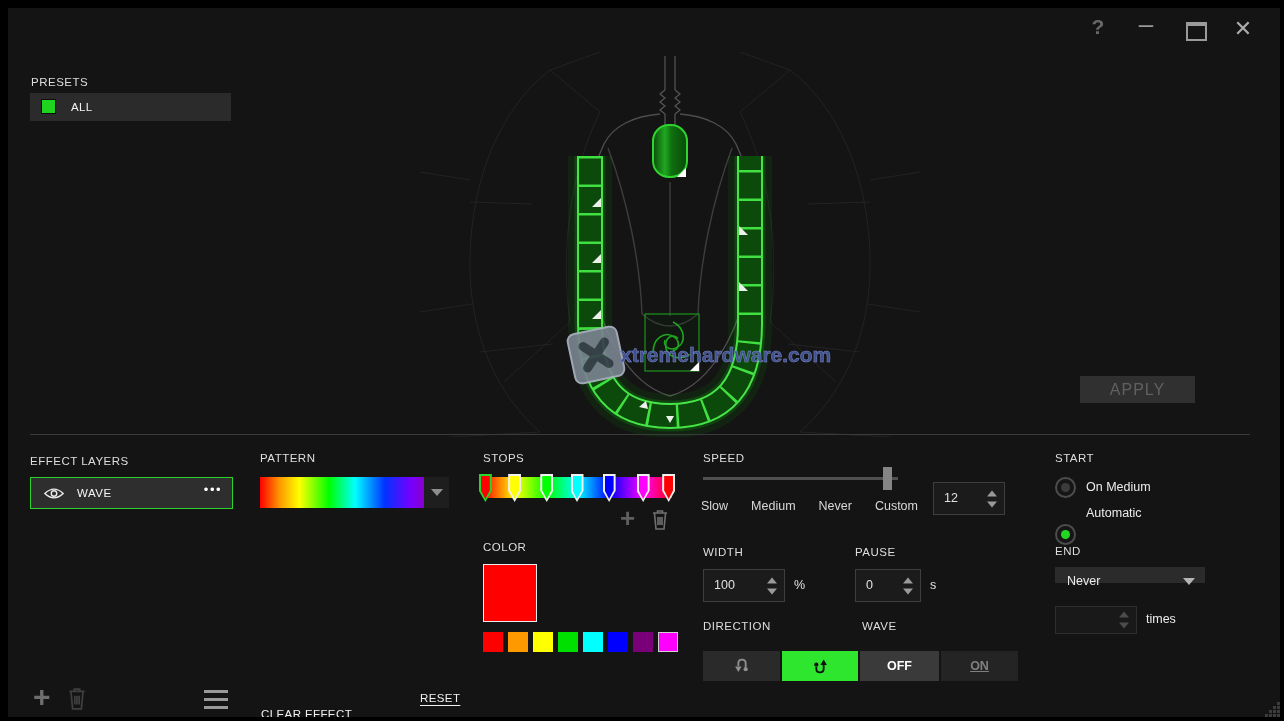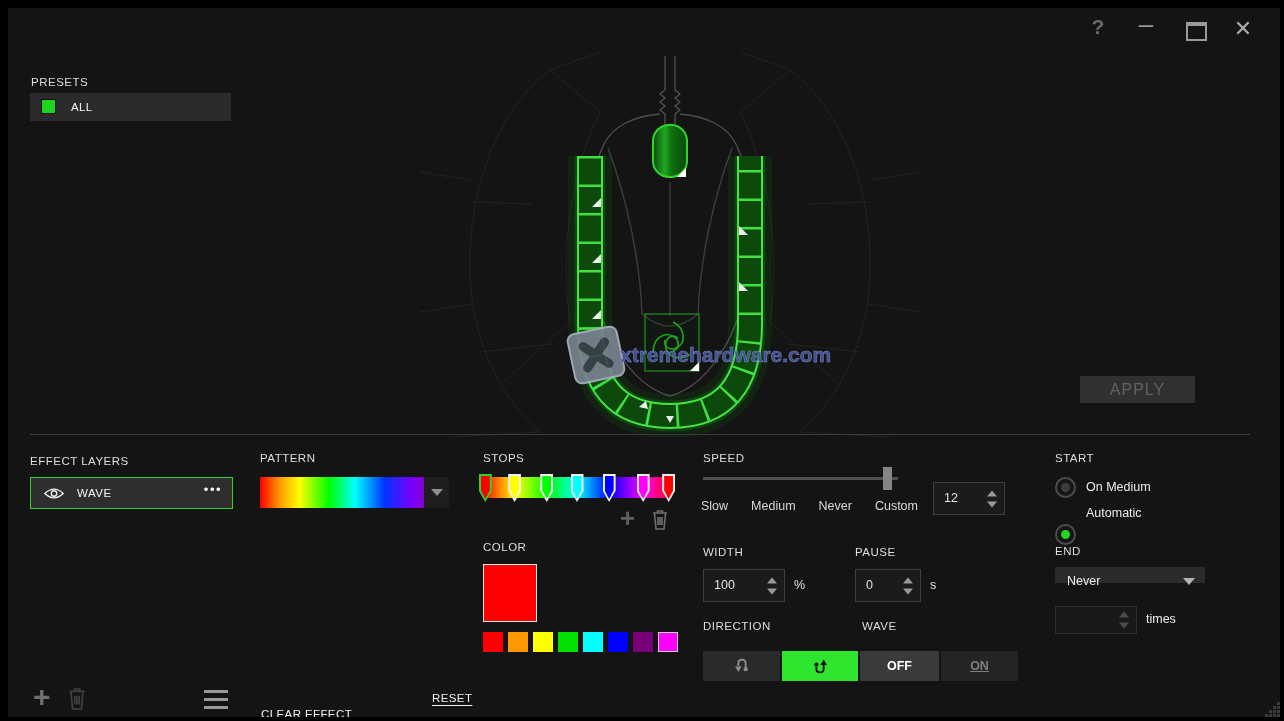--- a/index.html
+++ b/index.html
@@ -304,21 +304,21 @@
   <div class="abs icon-plus" style="left:33px;top:687px;font-size:30px;color:#6e6e6e;">+</div>
   <svg class="abs" style="left:66px;top:687px;" width="22" height="24" viewBox="0 0 20 22">
     <path d="M3 4 H17 M7.5 4 V2 H12.5 V4 M4.5 4.5 L6 20 H14 L15.5 4.5 M8 8 V16 M10 8 V16 M12 8 V16" stroke="#3f3f3f" stroke-width="1.6" fill="none"></path>
   </svg>
   <div class="abs hamb" style="left:204px;top:690px;">
     <div></div>
         <div></div>
         <div></div>
   </div>
   <div class="abs link" style="left:261px;top:692px;margin-top:16px;">CLEAR EFFECT</div>
-  <div class="abs link" style="left:432px;top:692px;">RESET</div>
+  <div class="abs link" style="left:420px;top:692px;">RESET</div>
 
   <svg class="abs" style="right:4px;bottom:4px;z-index:60;" width="15" height="15" viewBox="0 0 15 15">
     <g fill="#3c3c3c">
       <rect x="12" y="0" width="3" height="3"></rect>
       <rect x="12" y="4" width="3" height="3"></rect>
           <rect x="8" y="4" width="3" height="3"></rect>
       <rect x="12" y="8" width="3" height="3"></rect>
           <rect x="8" y="8" width="3" height="3"></rect>
           <rect x="4" y="8" width="3" height="3"></rect>
       <rect x="12" y="12" width="3" height="3"></rect>

